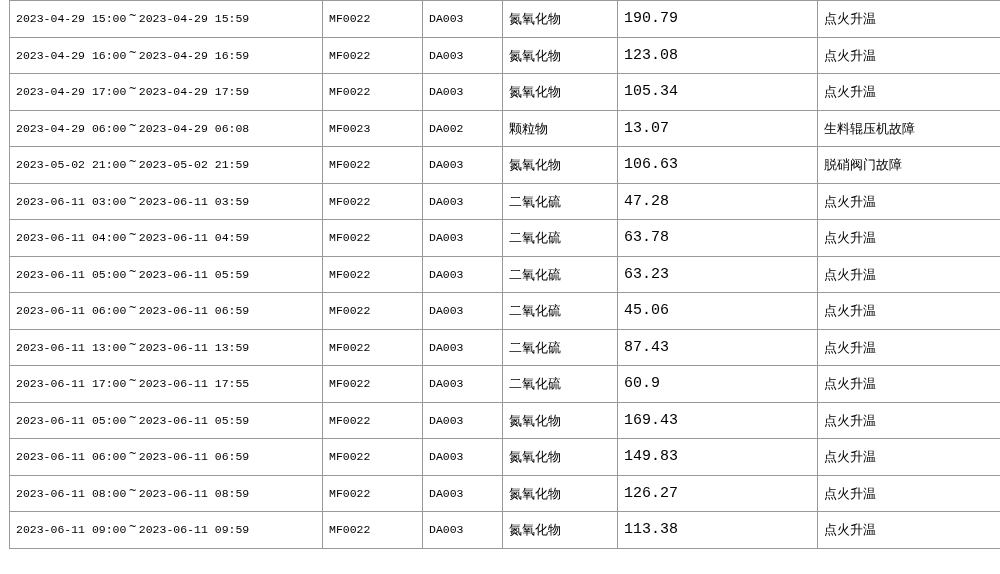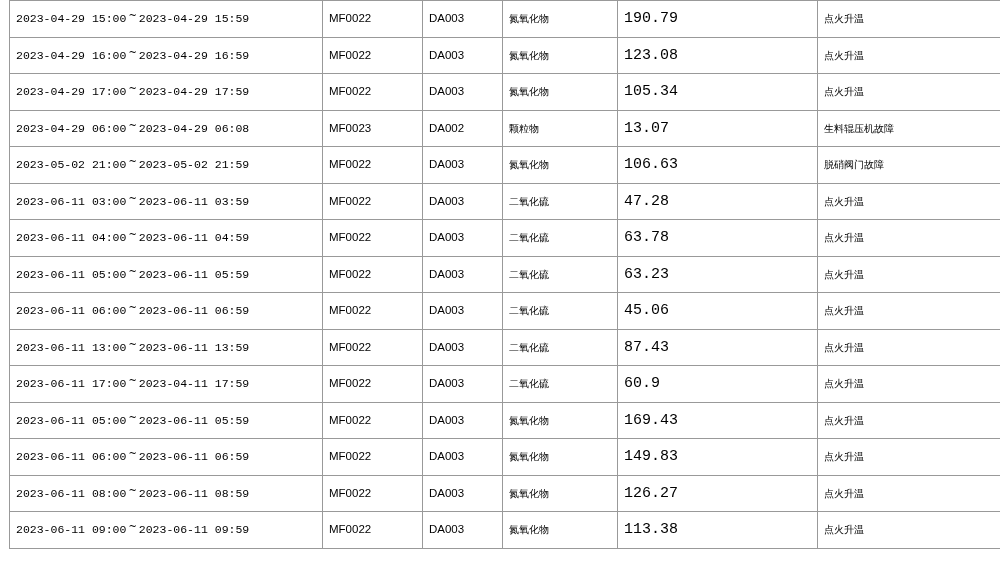--- a/index.html
+++ b/index.html
@@ -44,30 +44,30 @@
   col.c-poll   { width: 115px; }
   col.c-value  { width: 200px; }
   col.c-reason { width: 192px; }
 
   .cell-period {
     font-family: "Liberation Mono", "DejaVu Sans Mono", monospace;
     font-size: 11.5px;
     letter-spacing: 0px;
   }
   .cell-code {
-    font-family: Liberation Sans, sans-serif;
+    font-family: Liberation Mono, monospace;
     font-size: 11.5px;
   }
   .cell-value {
     font-family: "Liberation Mono", "DejaVu Sans Mono", monospace;
     font-size: 15px;
   }
   .cell-cn {
     font-family: "DejaVu Sans", "Liberation Sans", sans-serif;
-    font-size: 10px;
+    font-size: 13px;
   }
   .wave {
     font-family: "DejaVu Sans", sans-serif;
     font-size: 10px;
     position: relative;
     top: -3px;
     padding: 0 2px;
   }
 </style>
 </head>
@@ -158,21 +158,21 @@
         </tr>
         <tr>
           <td class="cell-period"><span>2023-06-11 13:00</span><span class="wave">~</span><span>2023-06-11 13:59</span></td>
           <td class="cell-code">MF0022</td>
           <td class="cell-code">DA003</td>
           <td class="cell-cn">二氧化硫</td>
           <td class="cell-value">87.43</td>
           <td class="cell-cn">点火升温</td>
         </tr>
         <tr>
-          <td class="cell-period"><span>2023-06-11 17:00</span><span class="wave">~</span><span>2023-04-11 17:59</span></td>
+          <td class="cell-period"><span>2023-06-11 17:00</span><span class="wave">~</span><span>2023-06-11 17:55</span></td>
           <td class="cell-code">MF0022</td>
           <td class="cell-code">DA003</td>
           <td class="cell-cn">二氧化硫</td>
           <td class="cell-value">60.9</td>
           <td class="cell-cn">点火升温</td>
         </tr>
         <tr>
           <td class="cell-period"><span>2023-06-11 05:00</span><span class="wave">~</span><span>2023-06-11 05:59</span></td>
           <td class="cell-code">MF0022</td>
           <td class="cell-code">DA003</td>

